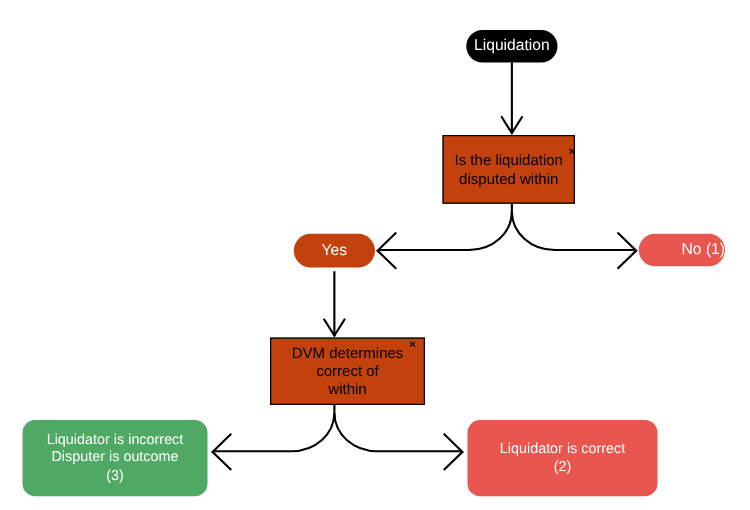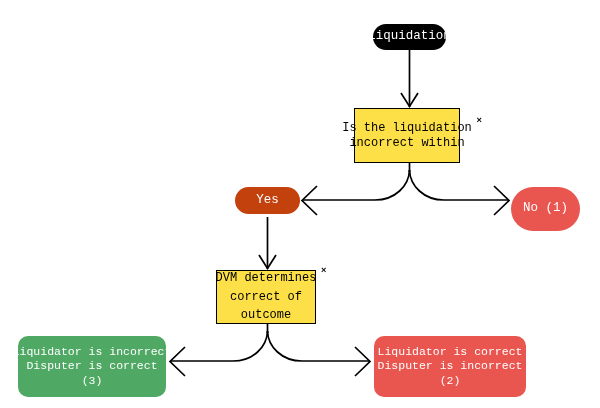--- a/index.html
+++ b/index.html
@@ -10,21 +10,20 @@
   }
   body {
     font-family: "Liberation Sans", sans-serif;
   }
   #canvas {
     position: relative;
     width: 600px;
     height: 408px;
     background: #ffffff;
     overflow: hidden;
-    font-family: Liberation Mono, monospace;
   }
   #edges {
     position: absolute;
     left: 0;
     top: 0;
     width: 600px;
     height: 408px;
     pointer-events: none;
   }
   .node {
@@ -45,21 +44,21 @@
   .pill-start {
     background: #000000;
   }
   .pill-yes {
     background: #c2410c;
   }
   .pill-no {
     background: #e9564f;
   }
   .decision {
-    background: #fde047;
+    background: #c2410c;
     border: 1.6px solid #000000;
     color: #000000;
     font-size: 12px;
   }
   .decision .dtext {
     position: relative;
     display: block;
     padding: 0 2px;
   }
   .xmark {
@@ -120,45 +119,44 @@
 
   <div class="node pill pill-start" style="left:373px; top:24px; width:73px; height:26px;">
     <span class="nline">Liquidation</span>
   </div>
 
   <div class="node decision" style="left:354px; top:108px; width:106px; height:55px;">
     <span class="dtext">
       <span class="nline">Is the liquidation</span>
       <span class="xmark" style="right:-8px; top:-4px;">×</span>
     </span>
-    <span class="nline">incorrect within</span>
+    <span class="nline">disputed within</span>
   </div>
 
   <div class="node pill pill-yes" style="left:235px; top:187px; width:65px; height:27px;">
     <span class="nline">Yes</span>
   </div>
 
-  <div class="node pill pill-no" style="left:511px; top:187px; width:69px; height:44px;">
+  <div class="node pill pill-no" style="left:511px; top:187px; width:69px; height:26px;align-items:flex-end;">
     <span class="nline">No (1)</span>
   </div>
 
-  <div class="node decision" style="left:216px; top:270px; width:100px; height:54px;justify-content:space-between;">
+  <div class="node decision" style="left:216px; top:270px; width:124px; height:54px;">
     <span class="dtext">
       <span class="nline">DVM determines</span>
       <span class="xmark" style="right:-8px; top:-4px;">×</span>
     </span>
     <span class="nline">correct of</span>
-    <span class="nline">outcome</span>
+    <span class="nline">within</span>
   </div>
 
   <div class="node outcome outcome-green" style="left:18px; top:336px; width:148px; height:61px;">
     <span class="nline">Liquidator is incorrect</span>
-    <span class="nline">Disputer is correct</span>
+    <span class="nline">Disputer is outcome</span>
     <span class="nline">(3)</span>
   </div>
 
   <div class="node outcome outcome-red" style="left:374px; top:336px; width:152px; height:61px;">
     <span class="nline">Liquidator is correct</span>
-    <span class="nline">Disputer is incorrect</span>
     <span class="nline">(2)</span>
   </div>
 
 </div>
 
 </body></html>

